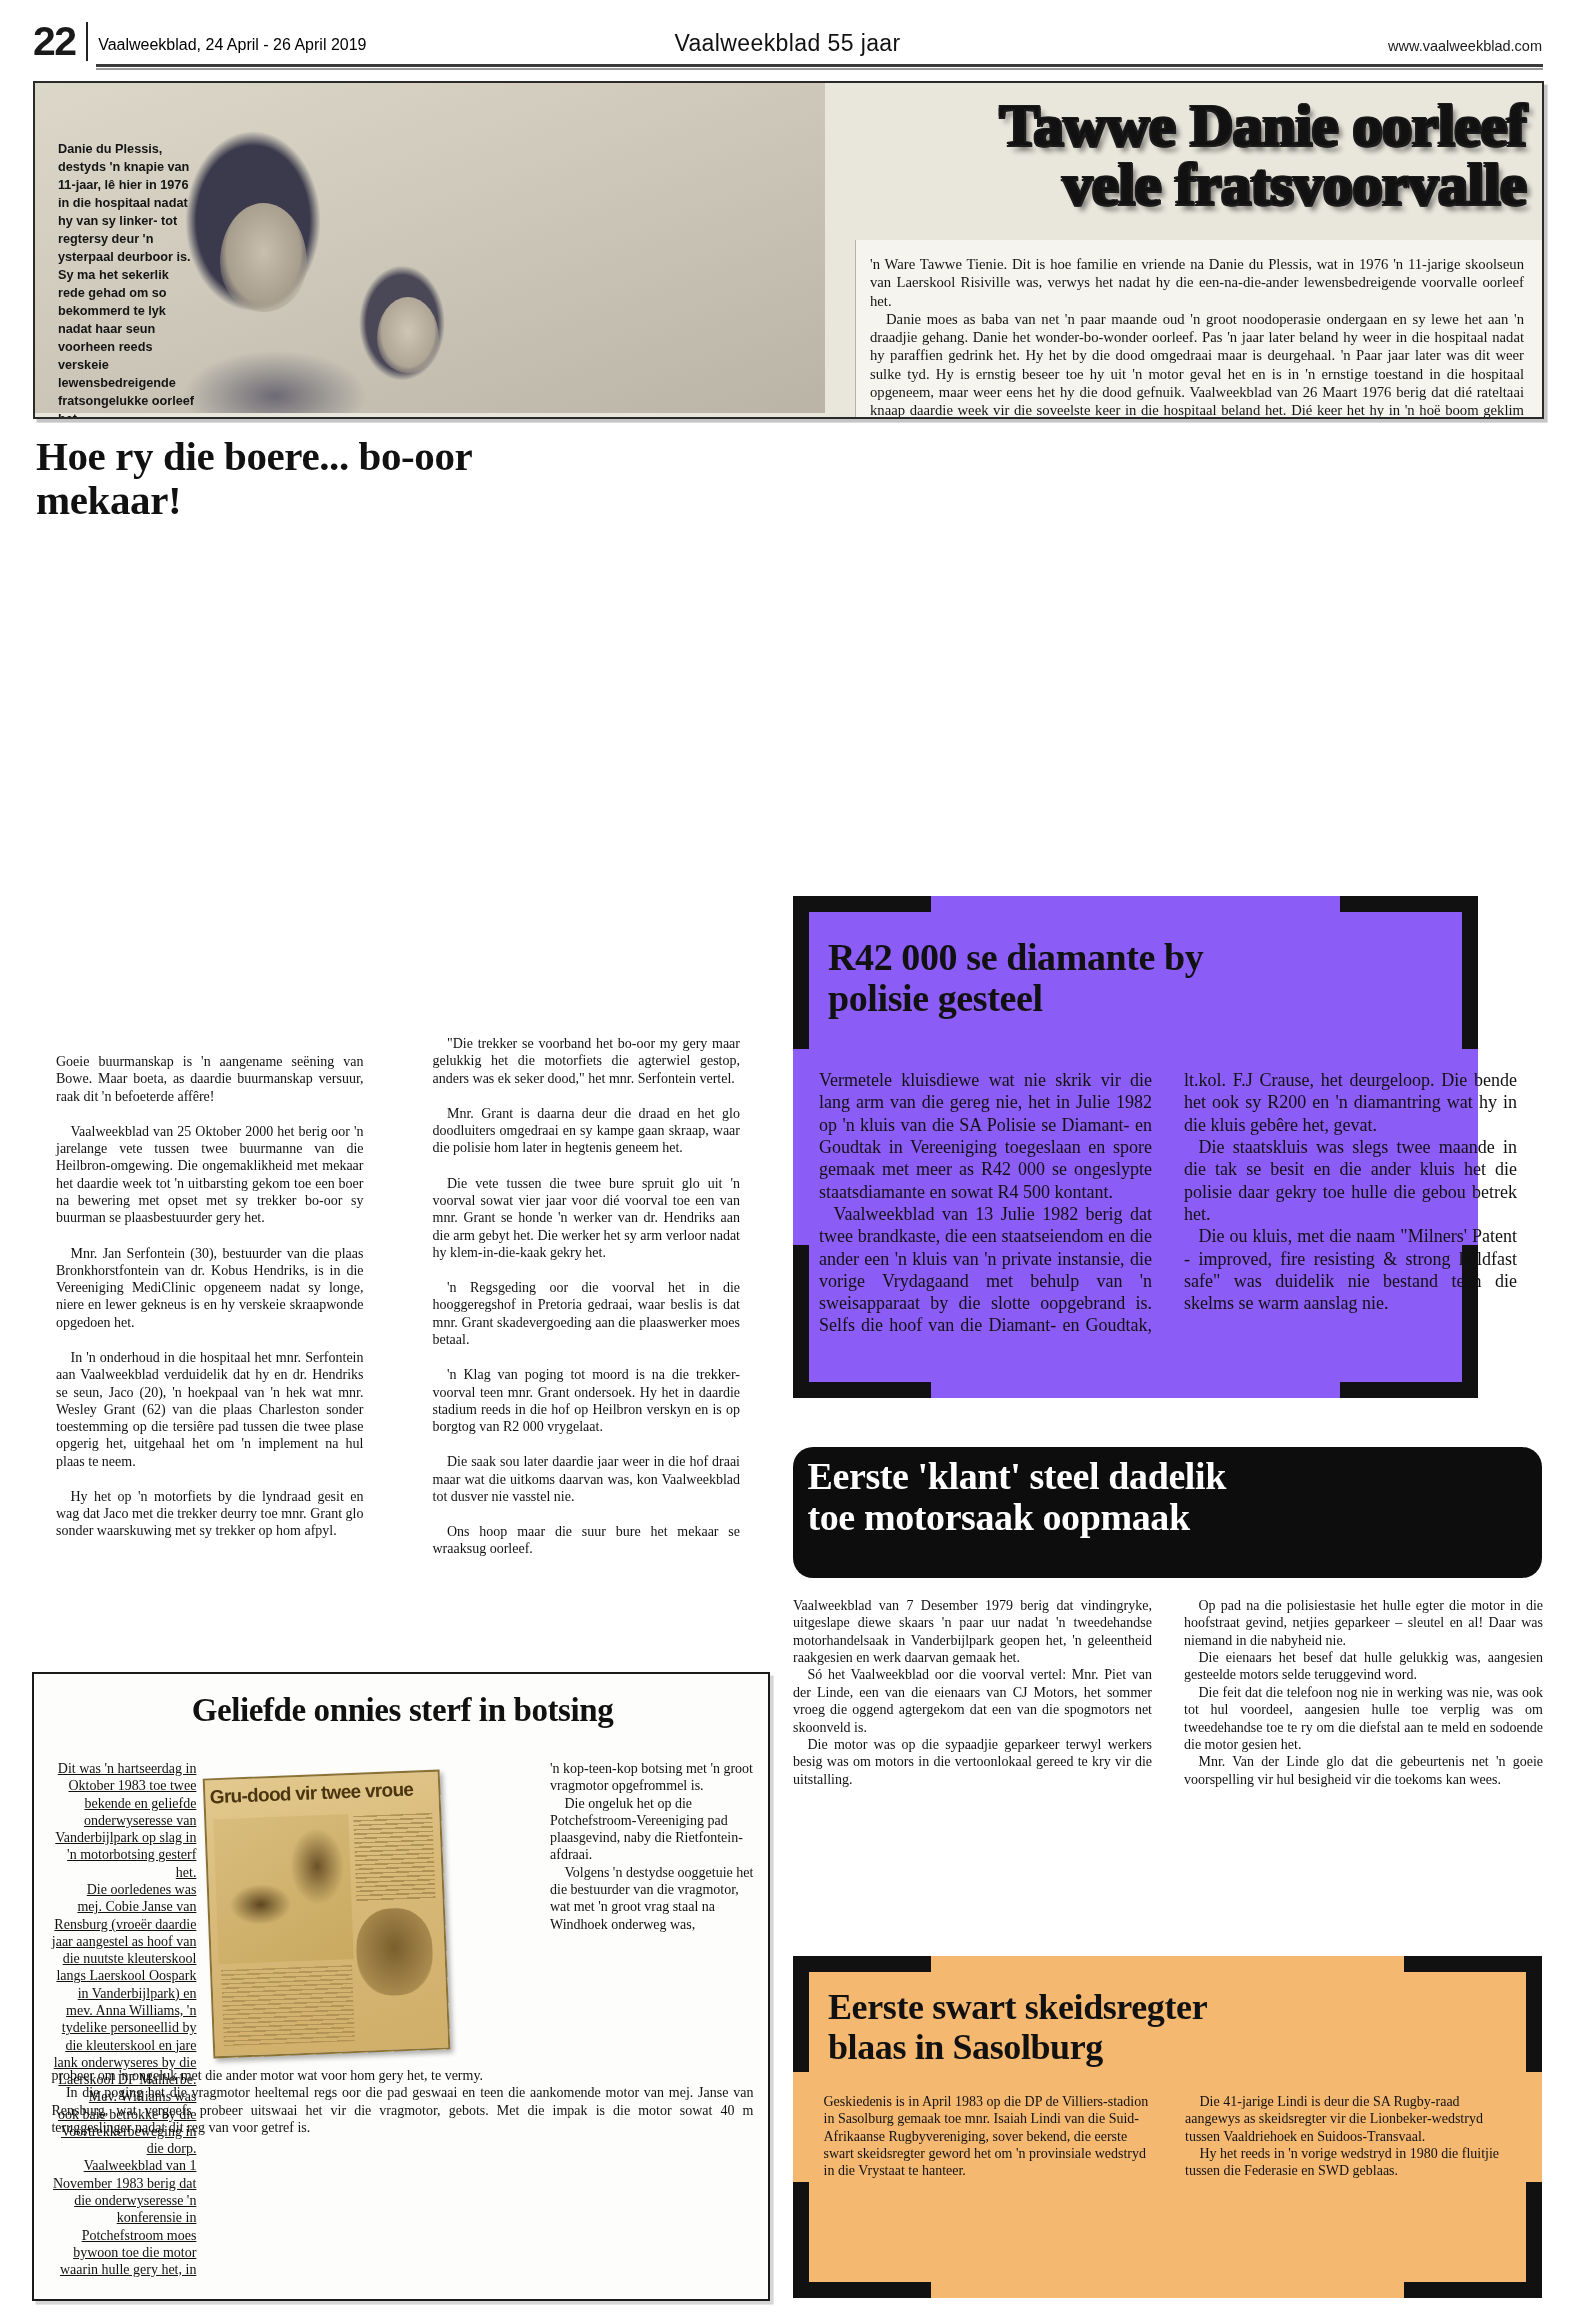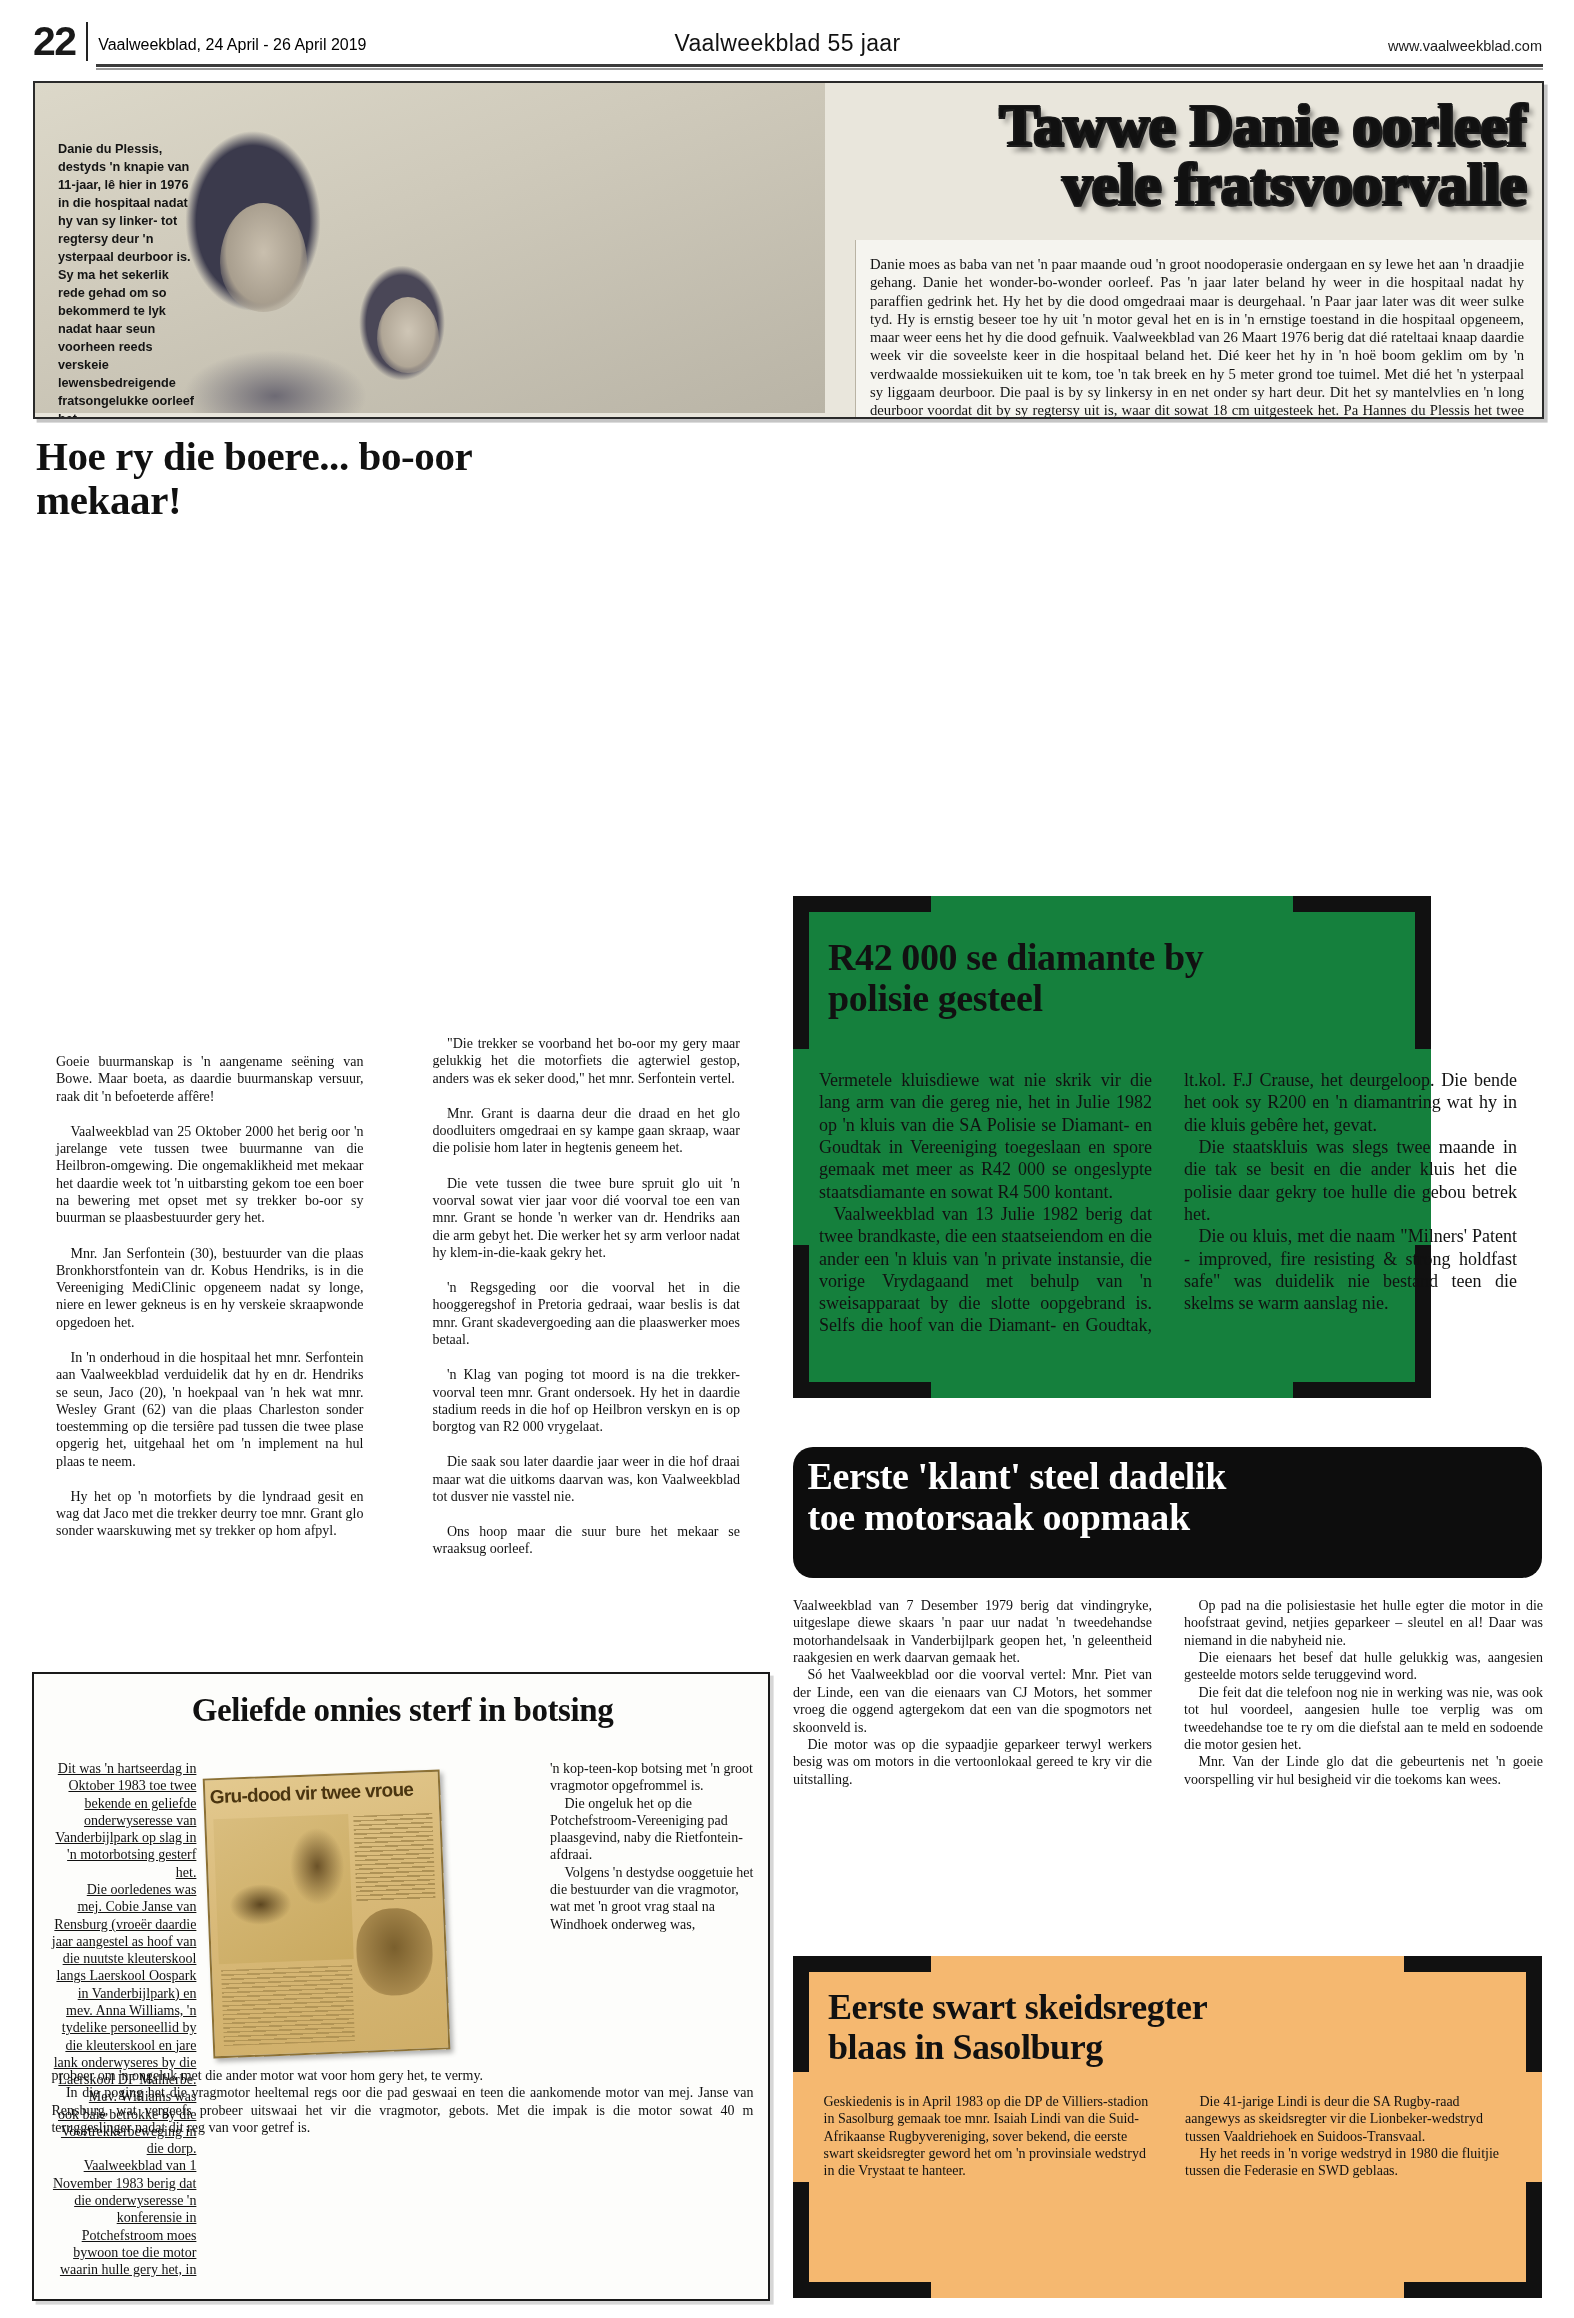--- a/index.html
+++ b/index.html
@@ -116,21 +116,22 @@
     position:absolute; left:38px; top:1035px; width:720px;
     font-size:14px; line-height:1.235; text-align:justify;
     column-count:2; column-gap:33px;
   }
   .boere-body p { margin:18px; }
   .boere-body p + p { text-indent:14.5px; }
 
   
   .diamante {
     position:absolute; left:793px; top:896px; width:638px; height:502px;
-    background:#15803d;
+    background:#8b5cf6;
+    padding-left:47px;
   }
   .brk { position:absolute; background:#111; }
   .diamante-hl {
     position:absolute; left:35px; top:41px; width:654px;
     font-size:38px; line-height:1.08;
   }
   .diamante-body {
     position:absolute; left:26px; top:173px; width:698px;
     font-size:18px; line-height:1.24; text-align:justify;
     column-count:2; column-gap:32px;
@@ -257,20 +258,21 @@
     <div class="hero-face"></div>
     <div class="hero-face2"></div>
   </div>
   <div class="hero-caption">Danie du Plessis, destyds 'n knapie van 11-jaar, lê hier in 1976 in die hospitaal nadat hy van sy linker- tot regtersy deur 'n ysterpaal deurboor is. Sy ma het sekerlik rede gehad om so bekommerd te lyk nadat haar seun voorheen reeds verskeie lewensbedreigende fratsongelukke oorleef het.</div>
   <div class="hero-headline hl-serif">
     <div>Tawwe Danie oorleef</div>
     <div>vele fratsvoorvalle</div>
   </div>
   <div class="hero-bodybox"></div>
   <div class="hero-body">
+    <p>'n Ware Tawwe Tienie. Dit is hoe familie en vriende na Danie du Plessis, wat in 1976 'n 11-jarige skoolseun van Laerskool Risiville was, verwys het nadat hy die een-na-die-ander lewensbedreigende voorvalle oorleef het.</p>
     <p>Danie moes as baba van net 'n paar maande oud 'n groot noodoperasie ondergaan en sy lewe het aan 'n draadjie gehang. Danie het wonder-bo-wonder oorleef. Pas 'n jaar later beland hy weer in die hospitaal nadat hy paraffien gedrink het. Hy het by die dood omgedraai maar is deurgehaal. 'n Paar jaar later was dit weer sulke tyd. Hy is ernstig beseer toe hy uit 'n motor geval het en is in 'n ernstige toestand in die hospitaal opgeneem, maar weer eens het hy die dood gefnuik. Vaalweekblad van 26 Maart 1976 berig dat dié rateltaai knaap daardie week vir die soveelste keer in die hospitaal beland het. Dié keer het hy in 'n hoë boom geklim om by 'n verdwaalde mossiekuiken uit te kom, toe 'n tak breek en hy 5 meter grond toe tuimel. Met dié het 'n ysterpaal sy liggaam deurboor. Die paal is by sy linkersy in en net onder sy hart deur. Dit het sy mantelvlies en 'n long deurboor voordat dit by sy regtersy uit is, waar dit sowat 18 cm uitgesteek het. Pa Hannes du Plessis het twee harde gille uit die tuin gehoor, dadelik nadergestorm en gesien dat Danie deurboor is. Hy het met sy seun in sy arms kar toe gehardloop en met Danie hospitaal toe gejaag, waar hy dadelik intensiewe behandeling ontvang het. Vaalweekblad verneem Danie het jare later as passer by Rotek Engineering in Vanderbijlpark gewerk, maar kon hom ongelukkig nie opspoor om te hoor of hy enige ander ellendes oorgekom het nie.</p>
   </div>
 </div>
 
 <div class="boere-hl hl-serif">
   <div>Hoe ry die boere... bo-oor</div>
   <div>mekaar!</div>
 </div>
 <div class="boere-body">
   <p>Goeie buurmanskap is 'n aangename seëning van Bowe. Maar boeta, as daardie buurmanskap versuur, raak dit 'n befoeterde affêre!</p>

